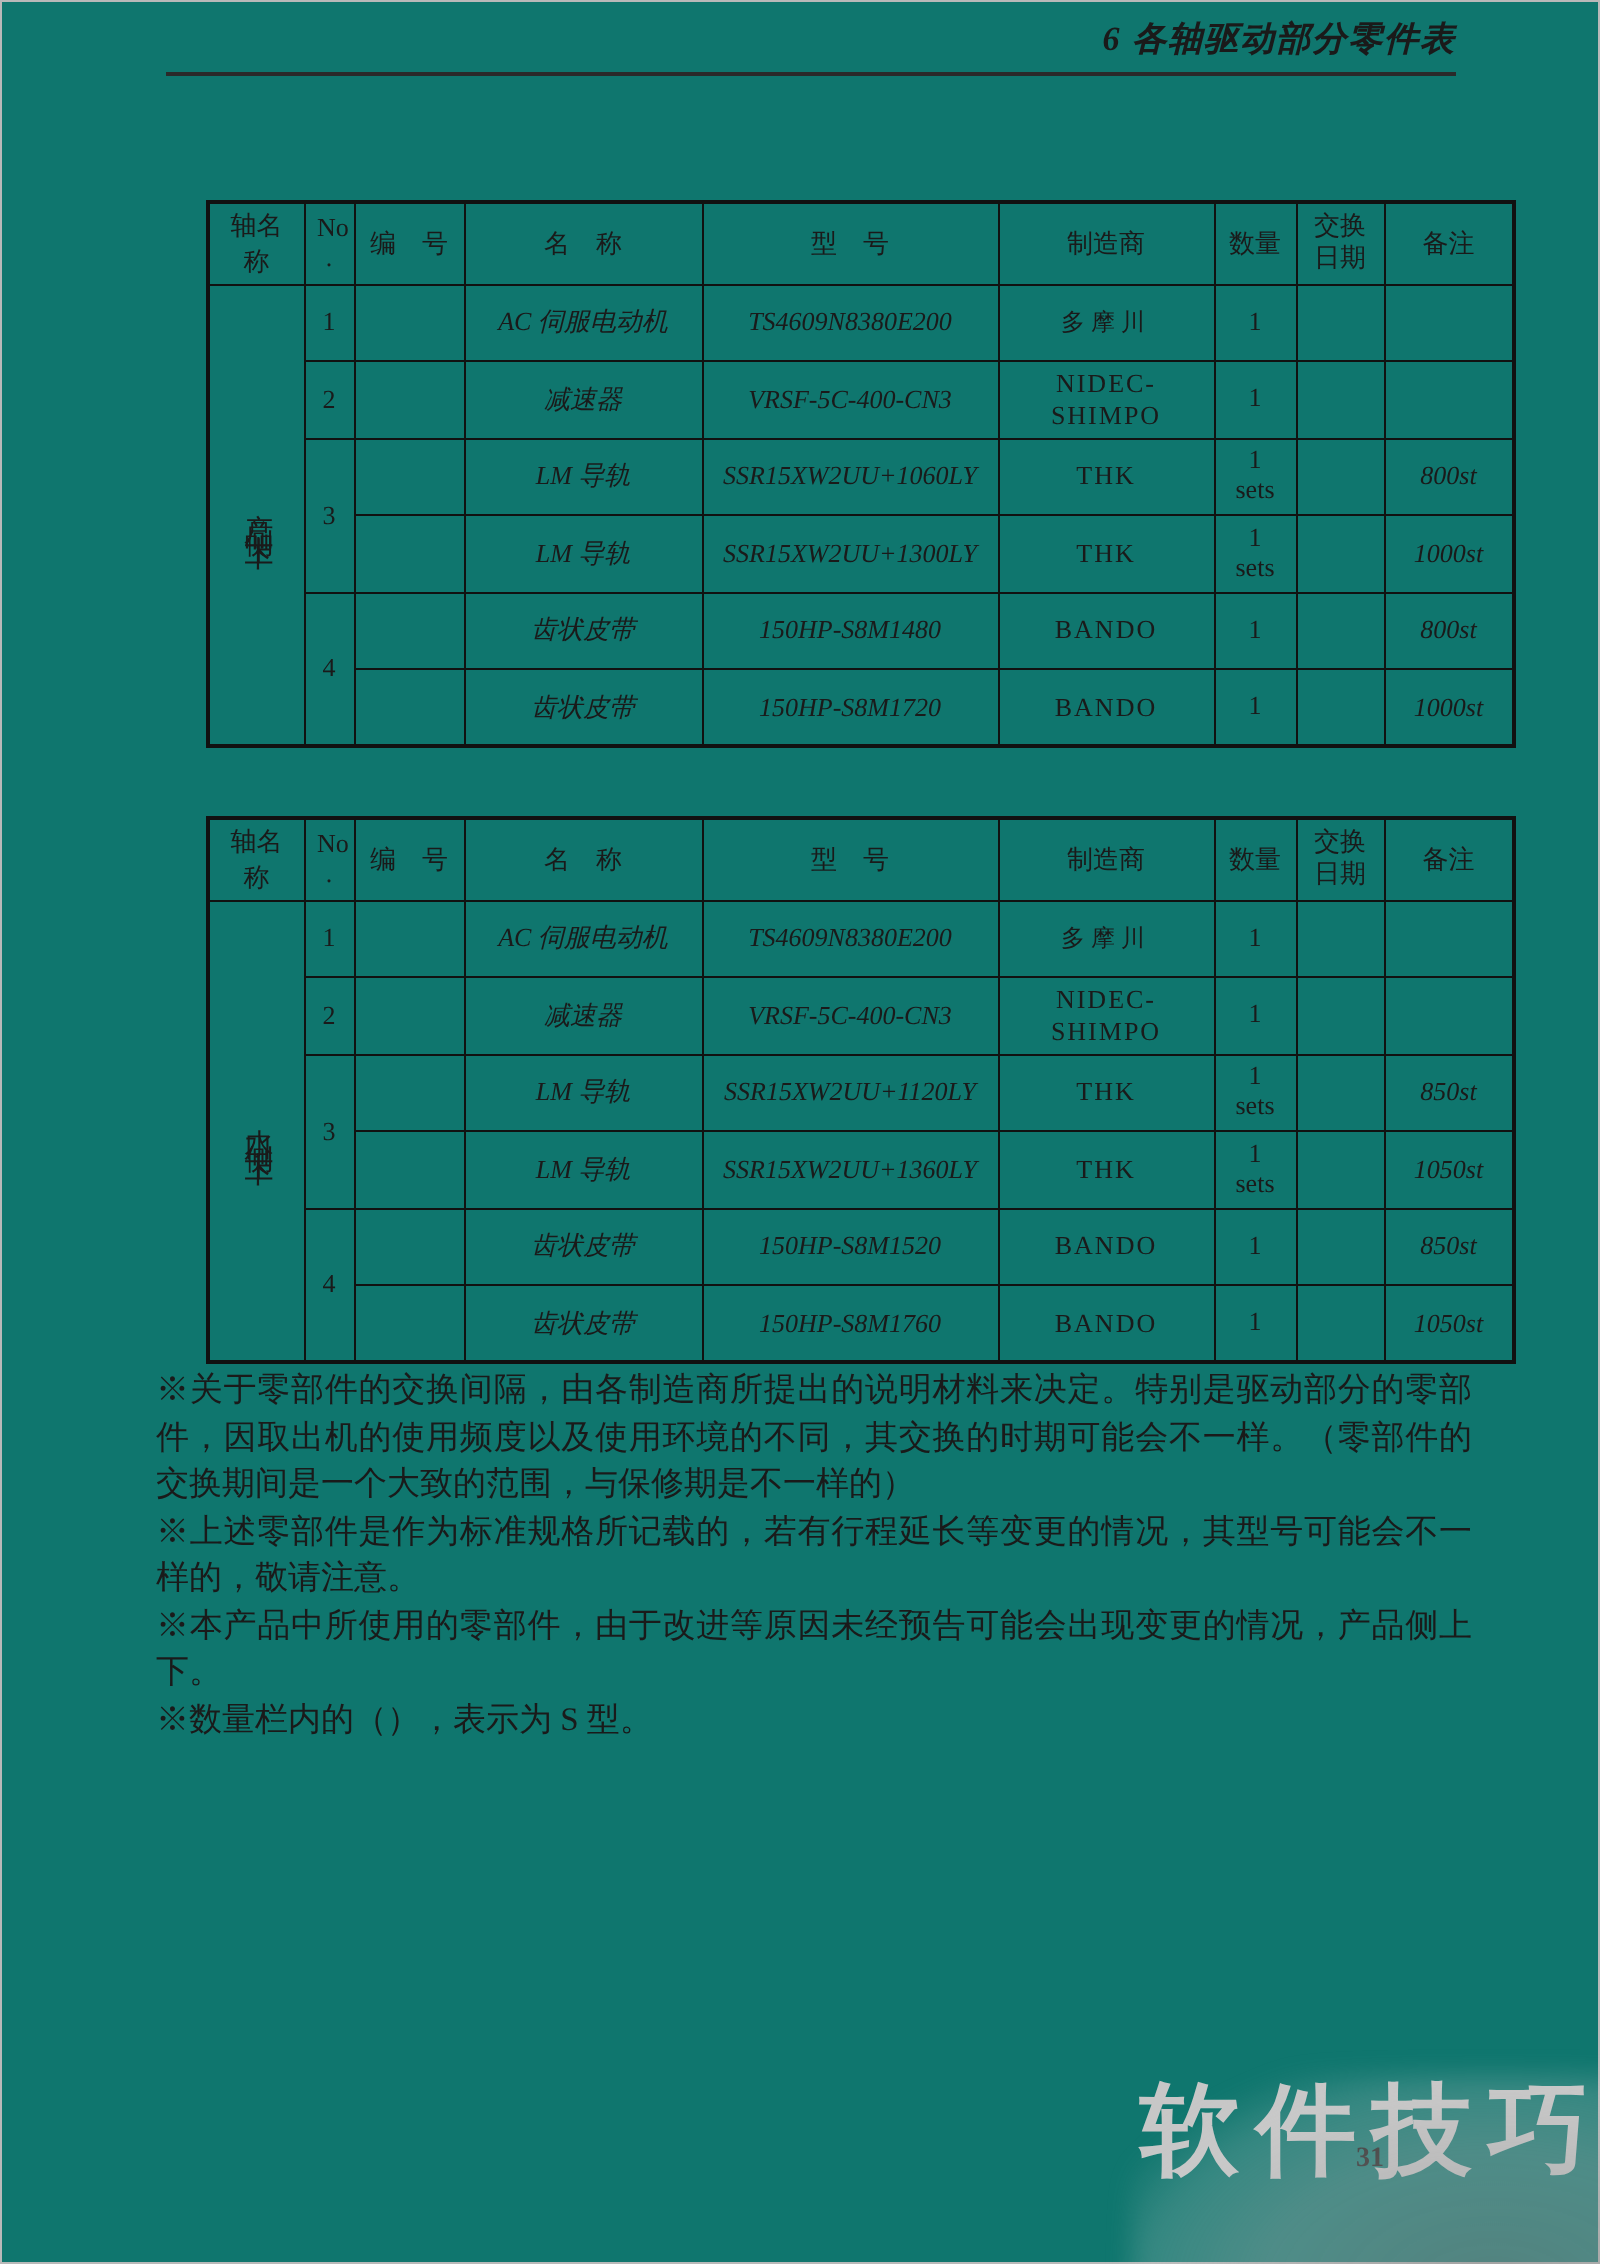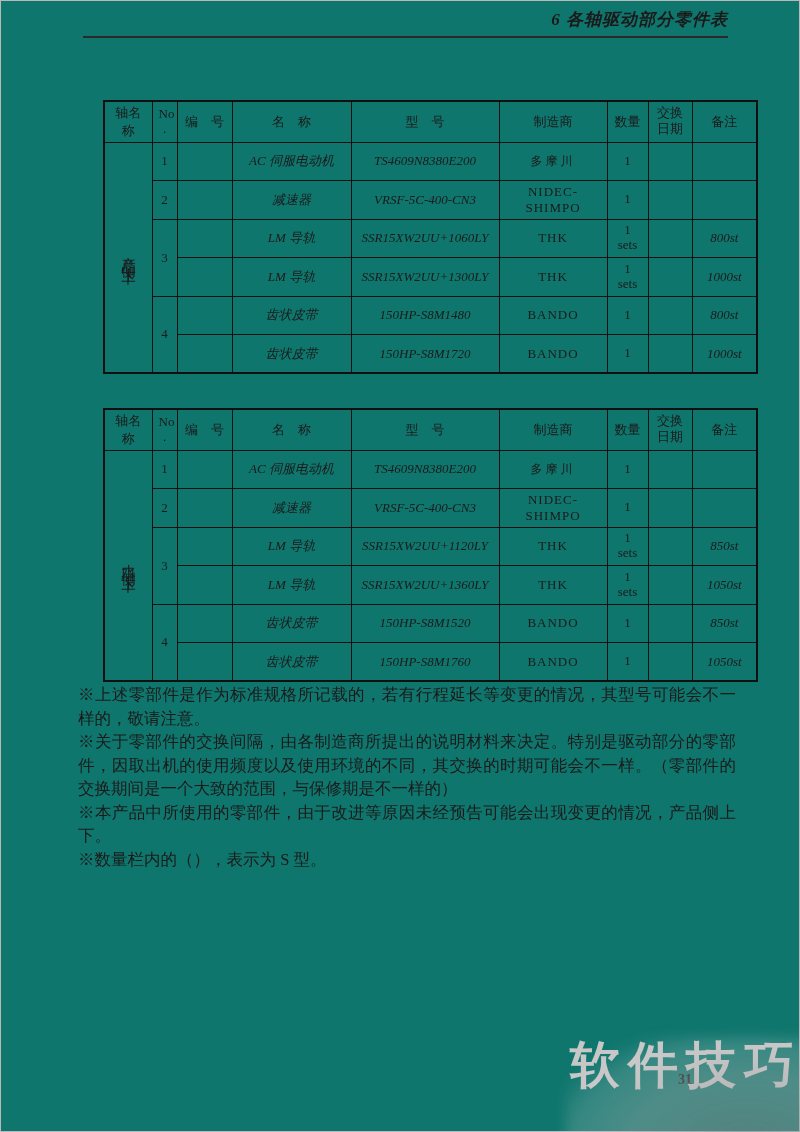--- a/index.html
+++ b/index.html
@@ -237,22 +237,22 @@
           <td class="t-maker">BANDO</td>
           <td class="t-qty">1</td>
           <td></td>
           <td class="t-remark">1050st</td>
         </tr>
       </tbody>
     </table>
   </div>
 
   <div class="notes">
+    <p>※关于零部件的交换间隔，由各制造商所提出的说明材料来决定。特别是驱动部分的零部件，因取出机的使用频度以及使用环境的不同，其交换的时期可能会不一样。（零部件的交换期间是一个大致的范围，与保修期是不一样的）</p>
     <p>※上述零部件是作为标准规格所记载的，若有行程延长等变更的情况，其型号可能会不一样的，敬请注意。</p>
-    <p>※关于零部件的交换间隔，由各制造商所提出的说明材料来决定。特别是驱动部分的零部件，因取出机的使用频度以及使用环境的不同，其交换的时期可能会不一样。（零部件的交换期间是一个大致的范围，与保修期是不一样的）</p>
     <p>※本产品中所使用的零部件，由于改进等原因未经预告可能会出现变更的情况，产品侧上下。</p>
     <p>※数量栏内的（），表示为 S 型。</p>
   </div>
 
   <div class="page-number">31</div>
 
   <div class="watermark">软件技巧</div>
   <div class="scan-blob"></div>
 
 </div>

